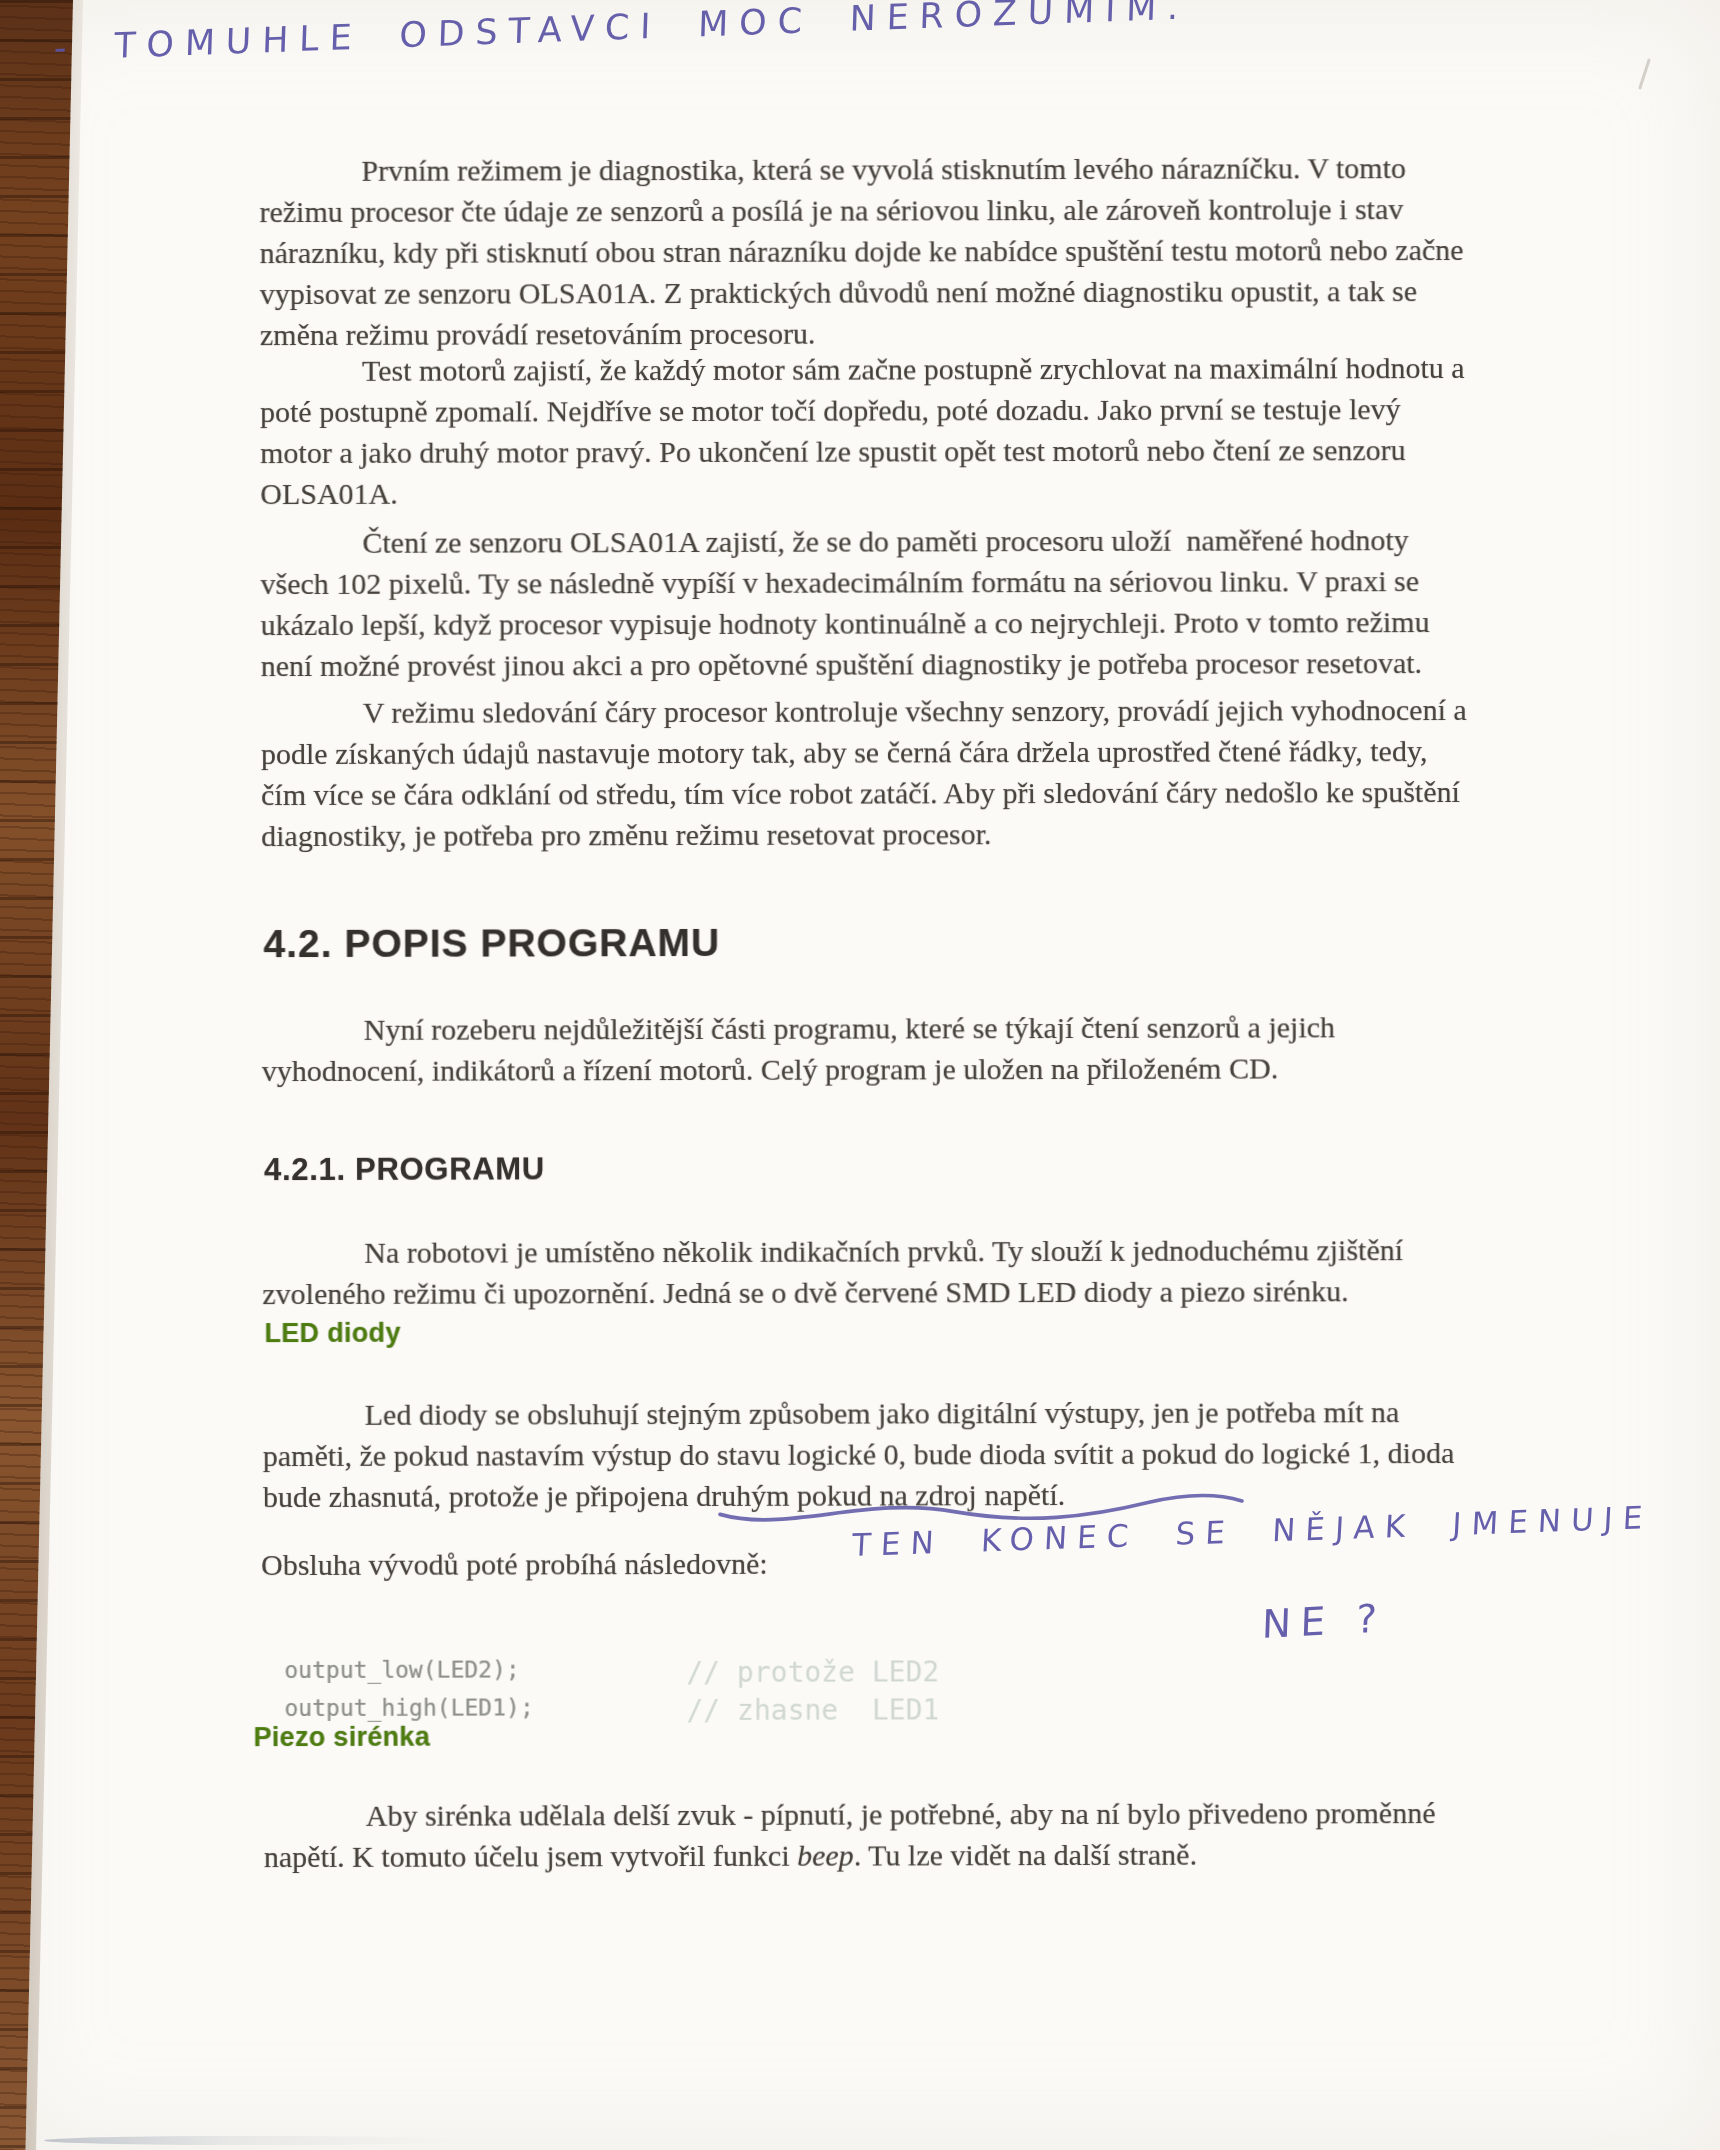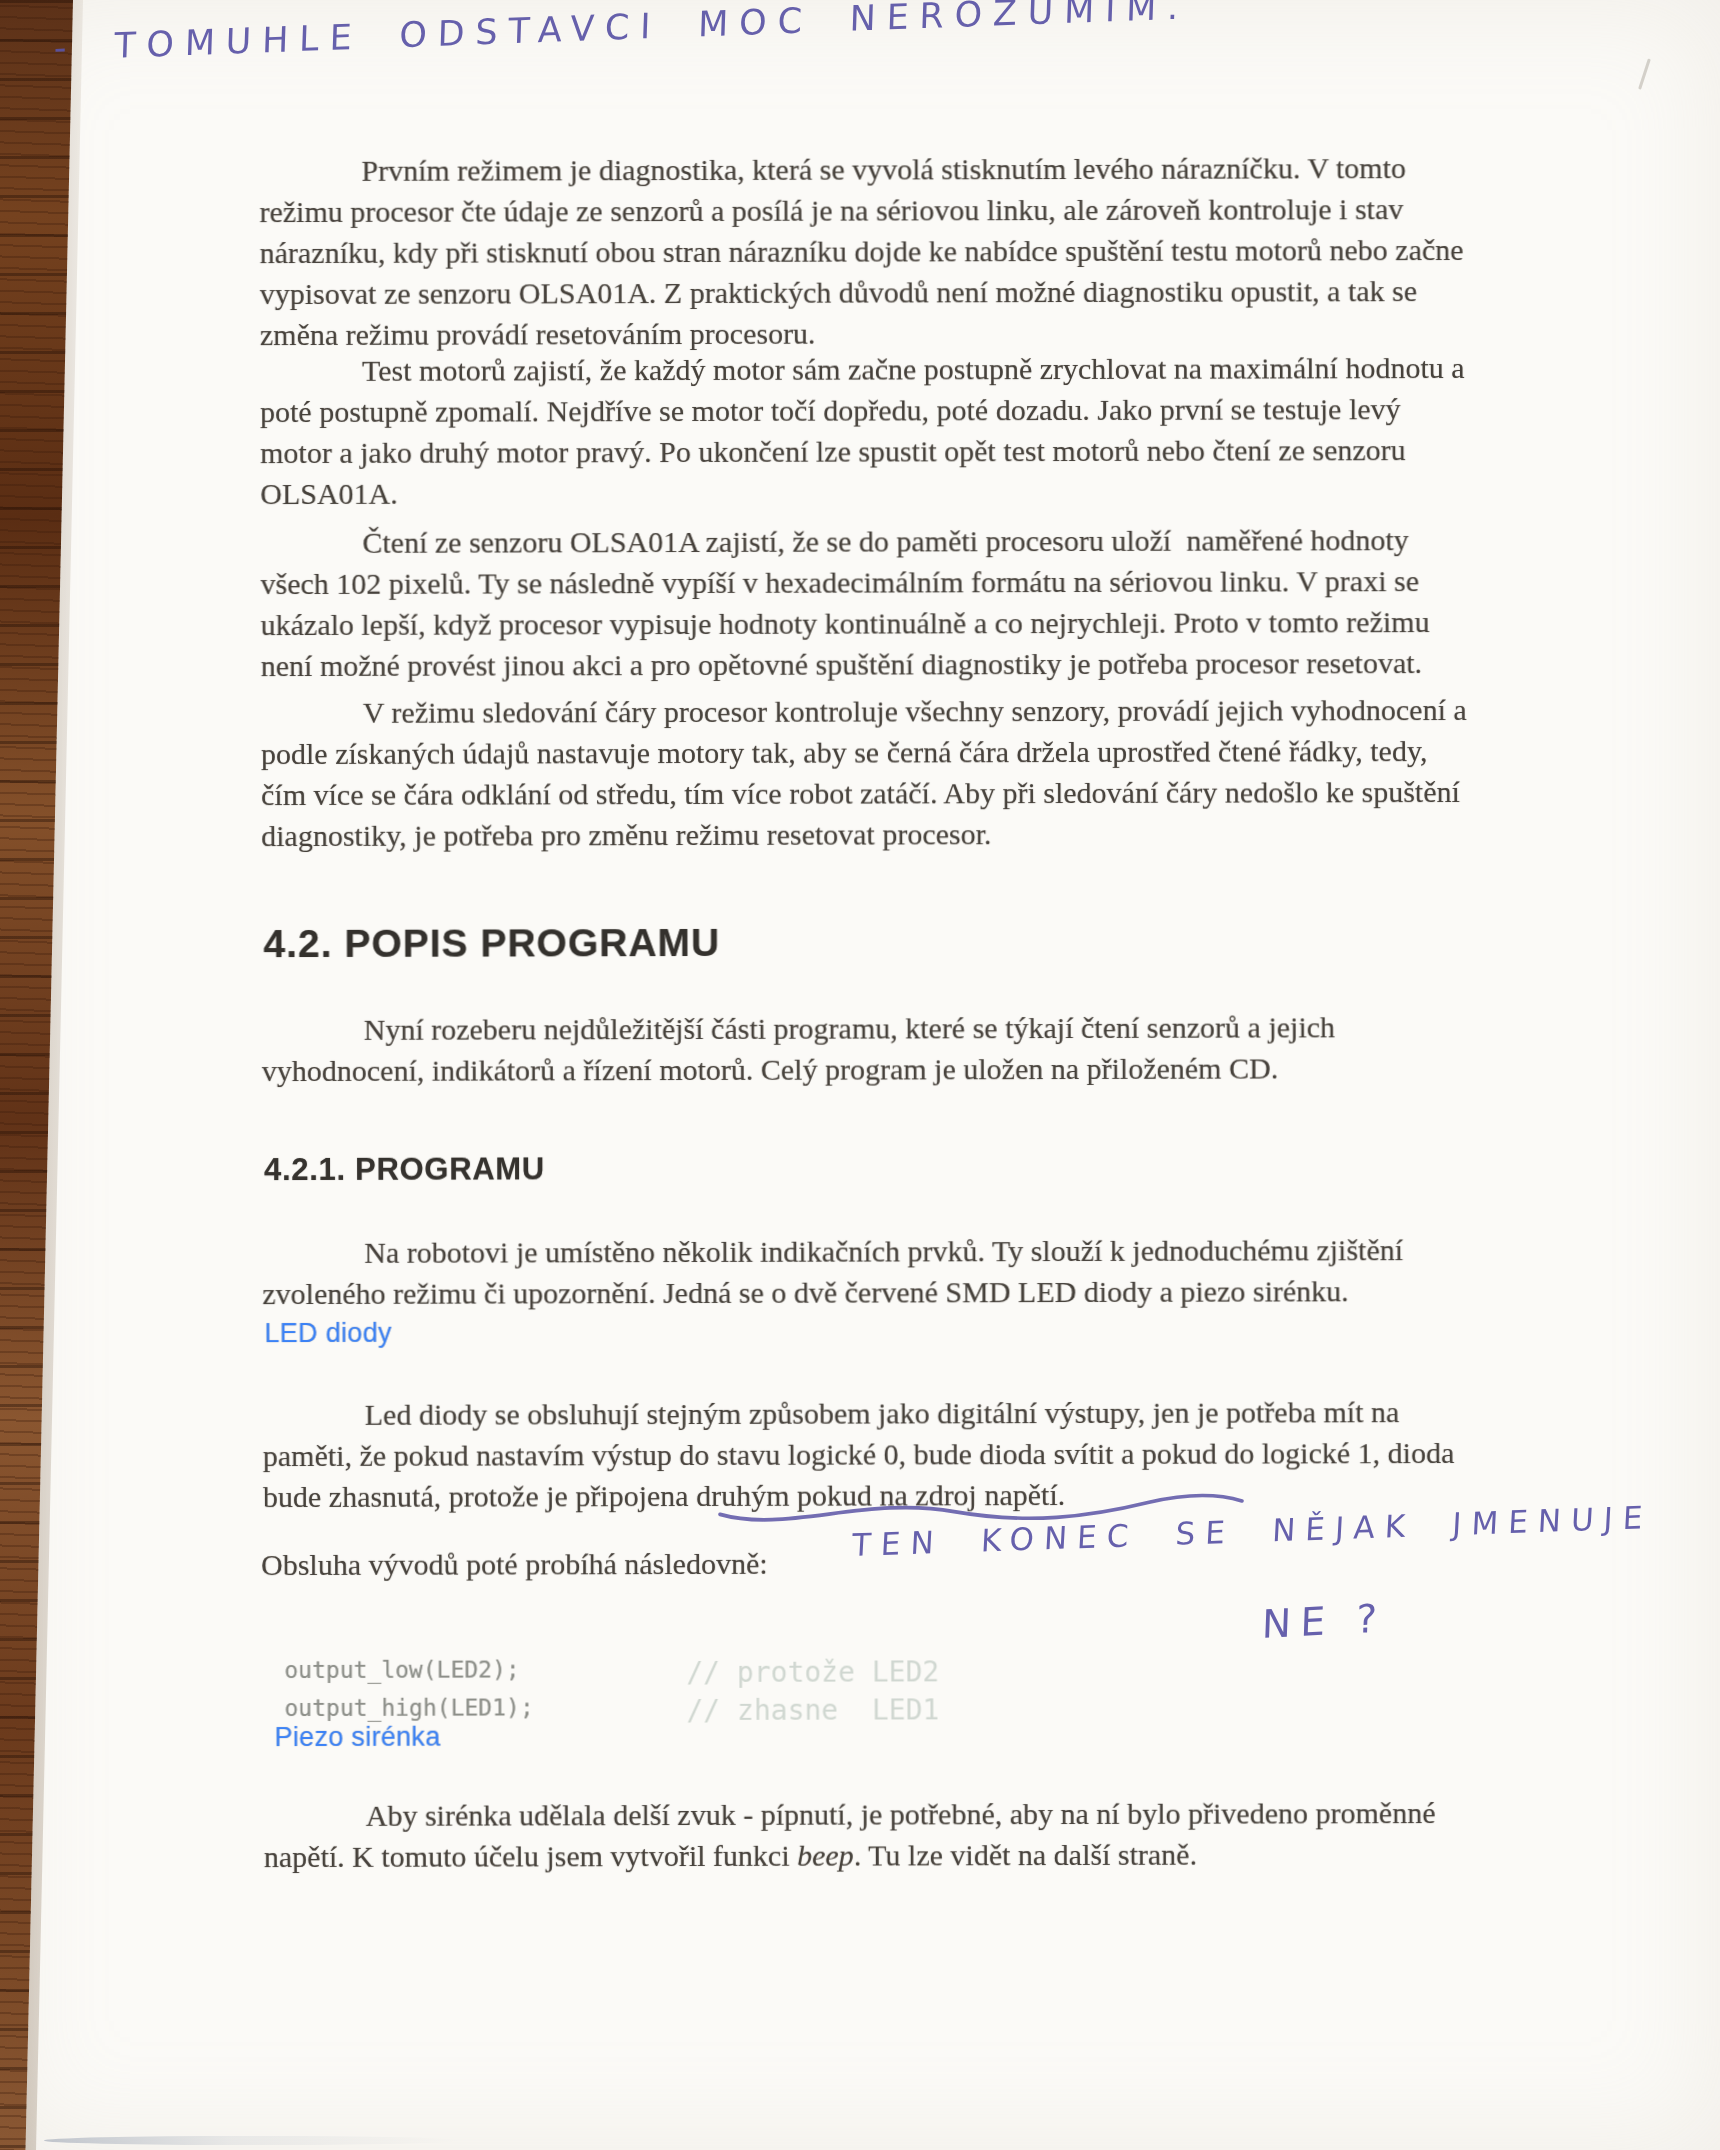--- a/index.html
+++ b/index.html
@@ -23,22 +23,22 @@
            transform:rotate(-0.15deg);transform-origin:40% 0;filter:blur(0.2px);}
   .para,.pline{font-family:"Liberation Serif","DejaVu Serif",serif;font-size:30px;line-height:41px;
         color:#46413b;text-shadow:0 0 1px rgba(86,76,66,0.45);}
   .para div,.pline{white-space:pre;}
   .para > div:first-child{text-indent:102px;}
   .indent{text-indent:102px;}
   .h-main{font-family:"Liberation Sans","DejaVu Sans",sans-serif;font-weight:bold;font-size:39px;
           color:#34312d;letter-spacing:1px;text-shadow:0 0 1px rgba(60,55,50,0.5);}
   .h-sub{font-family:"Liberation Sans","DejaVu Sans",sans-serif;font-weight:bold;font-size:31px;
          color:#35322e;letter-spacing:0.7px;text-shadow:0 0 1px rgba(60,55,50,0.5);}
-  .h-minor{font-family:"Liberation Sans","DejaVu Sans",sans-serif;font-weight:normal;font-size:27px;
-           color:#3b82f6;letter-spacing:0.3px;text-shadow:0 0 1px rgba(70,64,58,0.45);}
+  .h-minor{font-family:"Liberation Sans","DejaVu Sans",sans-serif;font-weight:bold;font-size:27px;
+           color:#4d7c0f;letter-spacing:0.3px;text-shadow:0 0 1px rgba(70,64,58,0.45);}
   .italic{font-style:italic;}
 
   .code-row{position:absolute;left:280px;height:38px;}
   .code-text{font-family:"DejaVu Sans Mono","Liberation Mono",monospace;font-size:23px;
              color:#8d8f89;white-space:pre;text-shadow:0 0 0.7px rgba(140,142,136,0.6);}
   .code-comment{position:absolute;left:402px;top:0;font-family:"DejaVu Sans Mono","Liberation Mono",monospace;
              font-size:28px;color:#c9d2ca;white-space:pre;opacity:0.85;}
 
   
   .hand{font-family:"DejaVu Sans",sans-serif;color:#5a54a6;white-space:pre;
@@ -121,21 +121,21 @@
 
     <div class="code-row" style="top:1694px;">
       <span class="code-text">output_high(LED1);</span>
       <span class="code-comment">// zhasne  LED1</span>
     </div>
     <div class="code-row" style="top:1656px;">
       <span class="code-text">output_low(LED2);</span>
       <span class="code-comment">// protože LED2</span>
     </div>
 
-    <div class="abs h-minor" style="left:270px;top:1721px;">Piezo sirénka</div>
+    <div class="abs h-minor" style="left:249px;top:1721px;">Piezo sirénka</div>
 
     <div class="abs" style="left:259px;top:1794px;">
       <div class="pline indent">Aby sirénka udělala delší zvuk - pípnutí, je potřebné, aby na ní bylo přivedeno proměnné</div>
       <div class="pline"><span>napětí. K tomuto účelu jsem vytvořil funkci </span><span class="italic">beep</span><span>. Tu lze vidět na další straně.</span></div>
     </div>
   </div>
 
   <svg class="abs" style="left:712px;top:1482px;" width="538" height="54" viewBox="0 0 800 80">
     <path d="M 12 48 C 110 76, 230 20, 360 44 C 470 63, 560 52, 650 30 C 710 16, 755 18, 788 28" fill="none" stroke="#5a54a6" stroke-width="5.5" stroke-linecap="round" opacity="0.85"></path>
   </svg>

